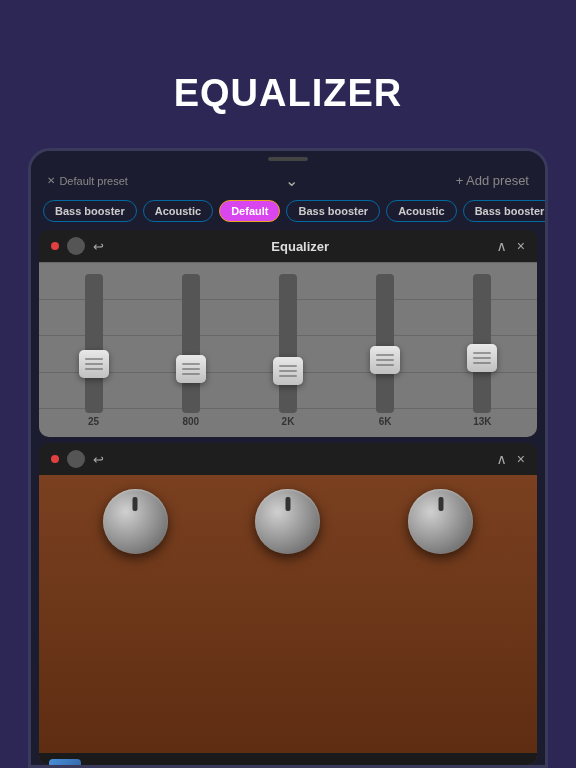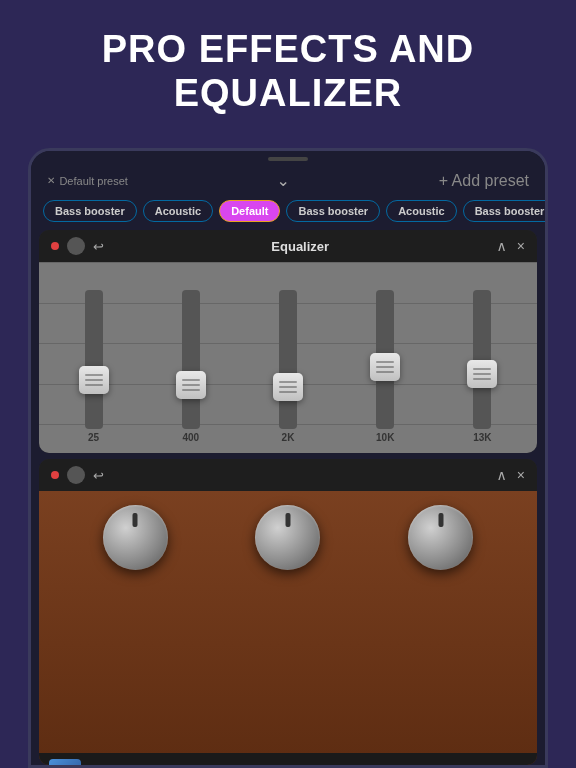--- a/index.html
+++ b/index.html
@@ -63,21 +63,21 @@
       display: flex;
       align-items: center;
       gap: 4px;
     }
     .delete-preset .x-icon { color: #888; font-size: 10px; }
     .chevron-down {
       color: #aaa;
       font-size: 16px;
     }
     .add-preset {
-      font-size: 16px;
+      font-size: 13px;
       color: #888;
       display: flex;
       align-items: center;
       gap: 3px;
     }
 
     
     .presets-row {
       display: flex;
       align-items: center;
@@ -146,21 +146,21 @@
       display: flex;
       align-items: center;
       gap: 10px;
       color: #aaa;
       font-size: 14px;
     }
 
     
     .eq-body {
       background: #7a7a7a;
-      padding: 28px 8px 8px;
+      padding: 12px 8px 8px;
       position: relative;
     }
 
     
     .eq-grid {
       position: absolute;
       top: 0; left: 0; right: 0; bottom: 28px;
       display: flex;
       flex-direction: column;
       justify-content: space-between;
@@ -325,21 +325,21 @@
       margin: 6px auto 0;
     }
   </style>
 </head>
 <body>
 
 <div>
 
   <div class="header">
     <h1>
-      <span>PRO EFFECTS AND</span><br>
+      <br>
       <span>EQUALIZER</span>
     </h1>
   </div>
 
   <div class="tablet-frame">
     <div class="tablet-inner">
 
       <div class="tablet-notch"></div>
 
       <div class="top-bar">
@@ -401,45 +401,45 @@
 
 
             <div class="slider-col">
               <div class="slider-track">
                 <div class="slider-thumb" style="top: 58%;">
                   <div class="thumb-line"></div>
                   <div class="thumb-line"></div>
                   <div class="thumb-line"></div>
                 </div>
               </div>
-              <div class="slider-label">400</div>
+              <div class="slider-label">800</div>
             </div>
 
             <div class="slider-col">
               <div class="slider-track">
                 <div class="slider-thumb" style="top: 60%;">
                   <div class="thumb-line"></div>
                   <div class="thumb-line"></div>
                   <div class="thumb-line"></div>
                 </div>
               </div>
               <div class="slider-label">2K</div>
             </div>
 
-
             <div class="slider-col">
               <div class="slider-track">
-                <div class="slider-thumb" style="top: 45%;">
+                <div class="slider-thumb" style="top: 52%;">
                   <div class="thumb-line"></div>
                   <div class="thumb-line"></div>
                   <div class="thumb-line"></div>
                 </div>
               </div>
-              <div class="slider-label">10K</div>
-            </div>
+              <div class="slider-label">6K</div>
+            </div>
+
 
             <div class="slider-col">
               <div class="slider-track">
                 <div class="slider-thumb" style="top: 50%;">
                   <div class="thumb-line"></div>
                   <div class="thumb-line"></div>
                   <div class="thumb-line"></div>
                 </div>
               </div>
               <div class="slider-label">13K</div>

